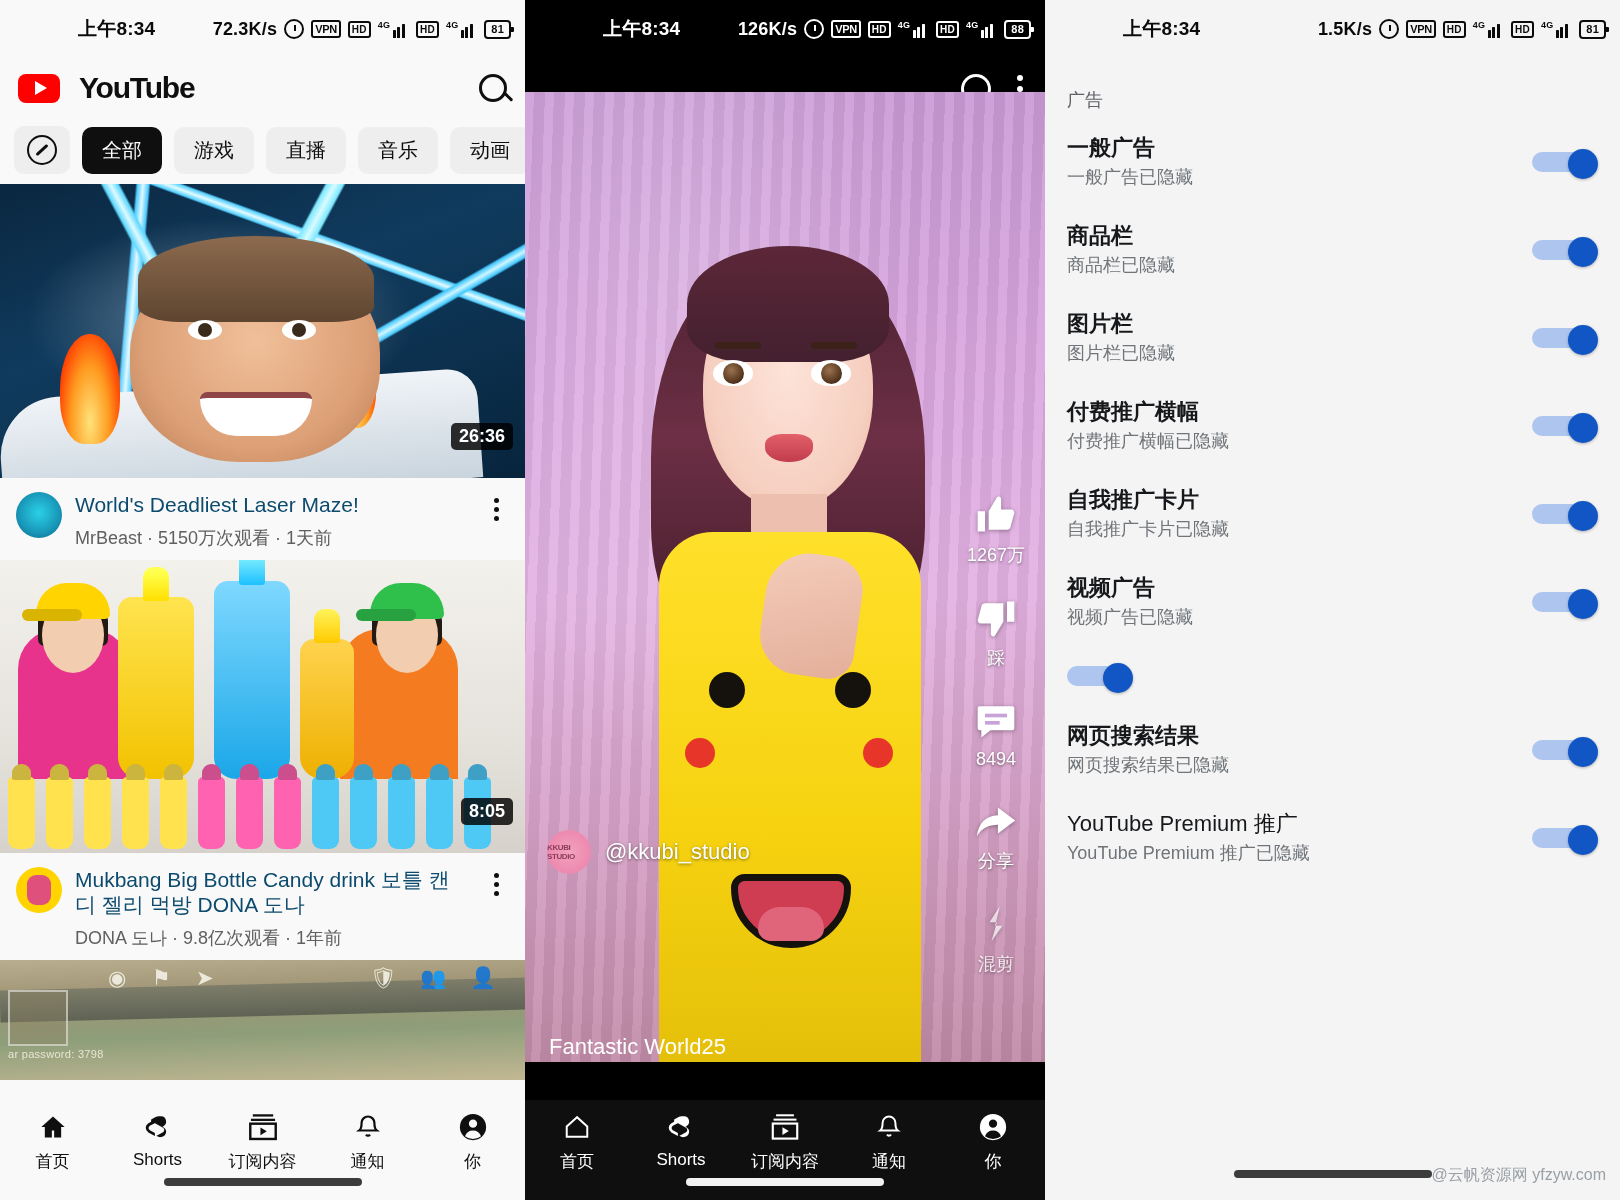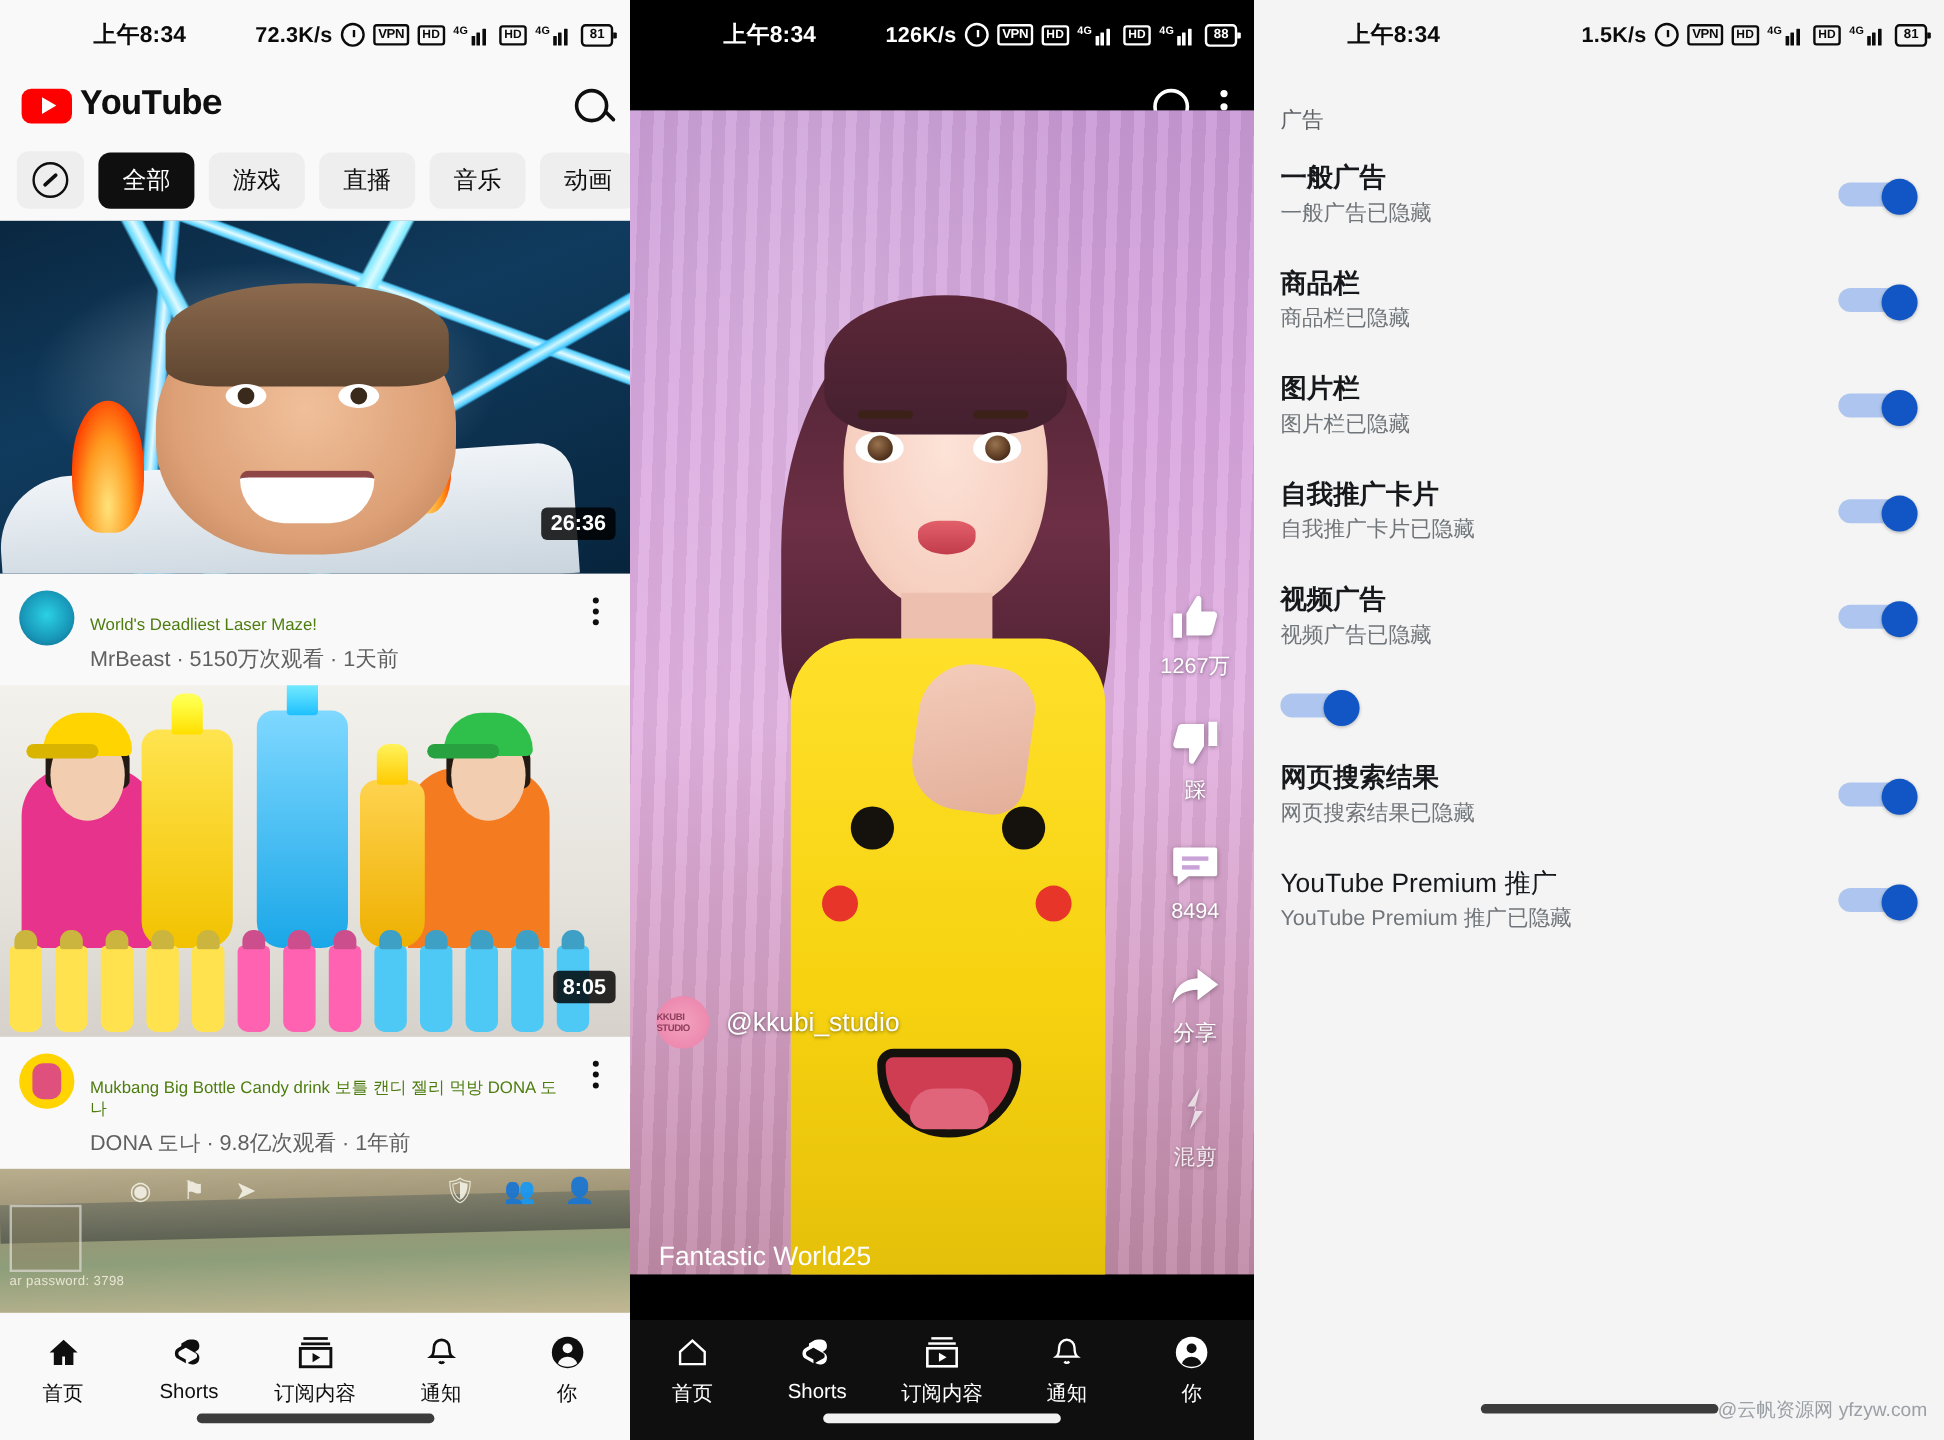--- a/index.html
+++ b/index.html
@@ -44,21 +44,21 @@
   .ic-batt {
     border: 2px solid currentColor; border-radius: 4px; font-size: 11px; font-weight: bold;
     padding: 0 5px; line-height: 15px; position: relative;
   }
   .ic-batt::after {
     content:""; position:absolute; right:-5px; top:5px; width:3px; height:5px;
     background: currentColor; border-radius:0 1px 1px 0;
   }
 
   .yt-header { height: 60px; display: flex; align-items: center; padding: 0 18px; }
-  .yt-logo { display: flex; align-items: center; gap: 7px; font-family: Liberation Mono, monospace; }
+  .yt-logo { display: flex; align-items: center; gap: 19px; }
   .yt-logo-badge {
     width: 42px; height: 29px; background: #ff0000; border-radius: 8px;
     display: flex; align-items: center; justify-content: center;
   }
   .yt-logo-badge span {
     width: 0; height: 0; border-left: 12px solid #fff;
     border-top: 7px solid transparent; border-bottom: 7px solid transparent;
     margin-left: 3px;
   }
   .yt-wordmark { font-size: 30px; font-weight: bold; letter-spacing: -1.2px; color: #0f0f0f; }
@@ -86,21 +86,21 @@
   }
 
   .vid-thumb { position: relative; width: 525px; }
   .thumb-dur {
     position: absolute; right: 12px; bottom: 28px; background: rgba(0,0,0,.82);
     color: #fff; font-size: 18px; font-weight: bold; padding: 3px 8px; border-radius: 5px;
   }
   .vid-meta { display: flex; padding: 14px 16px 10px; gap: 13px; align-items: flex-start; }
   .avatar { width: 46px; height: 46px; border-radius: 50%; flex: none; overflow:hidden; position:relative;}
   .vm-text { flex: 1; min-width: 0; }
-  .vm-title { font-size: 14px; color: #4d7c0f; line-height: 1.22; font-weight: 500; margin-top: 20px;}
+  .vm-title { font-size: 21px; color: #0c4a6e; line-height: 1.22; font-weight: 500;}
   .vm-sub { font-size: 18px; color: #606060; margin-top: 8px; }
   .kebab { width: 26px; flex: none; display:flex; flex-direction:column; align-items:center; gap:4px; padding-top:6px;}
   .kebab i { width: 5px; height: 5px; border-radius: 50%; background: #0f0f0f; display:block;}
 
   
   .th-laser {
     height: 294px; background:
       radial-gradient(ellipse at 42% 46%, rgba(255,255,255,.35) 0%, rgba(0,0,0,0) 45%),
       linear-gradient(118deg, transparent 47.6%, #7fe9ff 48%, #d8fbff 49.2%, #7fe9ff 50.4%, transparent 50.8%),
       linear-gradient(62deg, transparent 37.6%, #5fd8ff 38%, #ddfaff 39.1%, #5fd8ff 40.2%, transparent 40.6%),
@@ -672,20 +672,30 @@
         <div class="set-texts">
           <div class="set-title">图片栏</div>
           <div class="set-sub">图片栏已隐藏</div>
         </div>
         <div class="switch">
             <span class="track"></span>
             <span class="knob"></span>
           </div>
       </div>
 
+      <div class="set-row">
+        <div class="set-texts">
+          <div class="set-title">付费推广横幅</div>
+          <div class="set-sub">付费推广横幅已隐藏</div>
+        </div>
+        <div class="switch">
+            <span class="track"></span>
+            <span class="knob"></span>
+          </div>
+      </div>
 
       <div class="set-row">
         <div class="set-texts">
           <div class="set-title">自我推广卡片</div>
           <div class="set-sub">自我推广卡片已隐藏</div>
         </div>
         <div class="switch">
             <span class="track"></span>
             <span class="knob"></span>
           </div>

